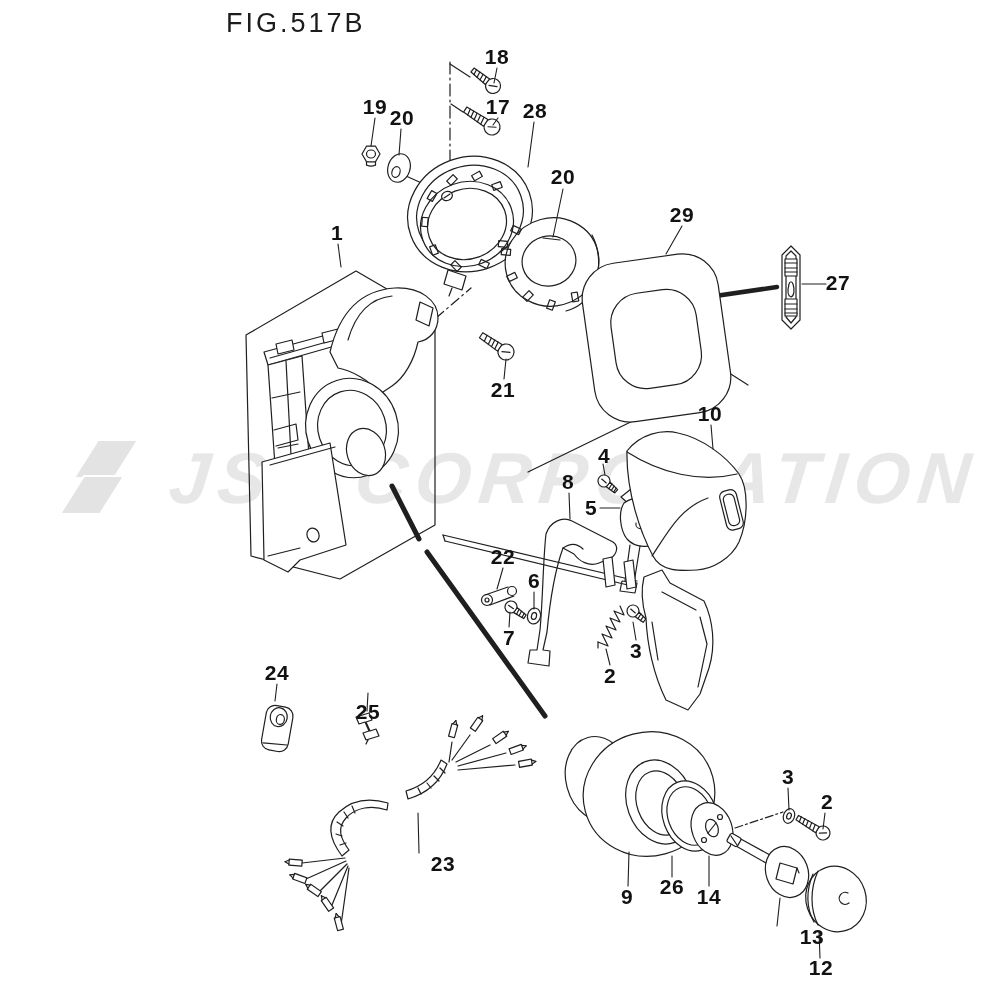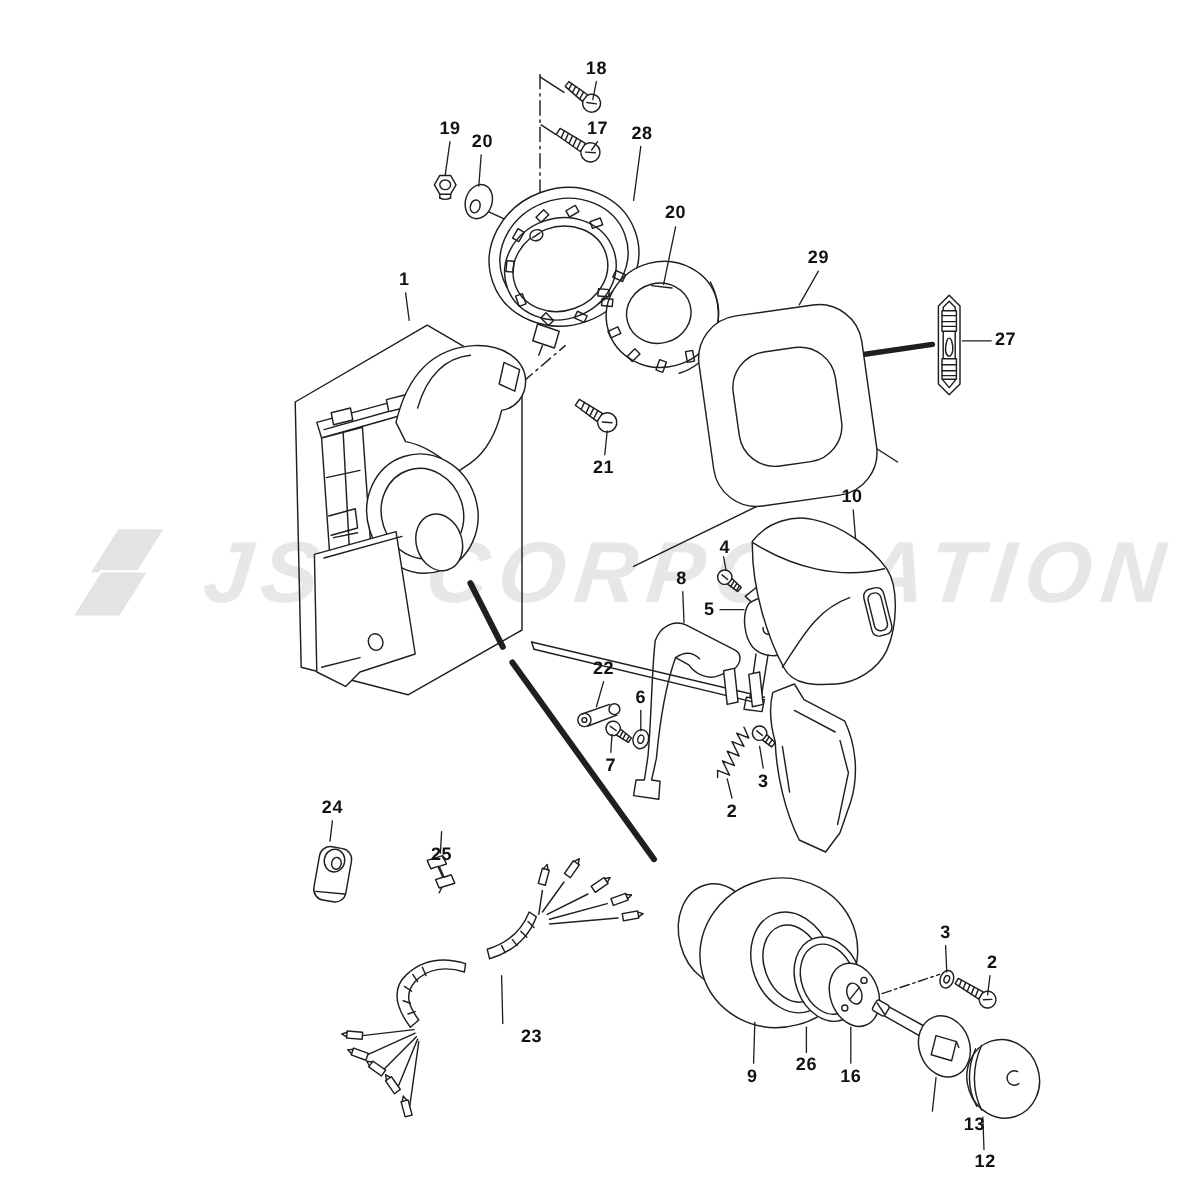--- a/index.html
+++ b/index.html
@@ -6,21 +6,21 @@
   .stage{position:relative;width:1000px;height:1000px;background:#ffffff;overflow:hidden;
          font-family:"Liberation Sans", sans-serif;}
   
   .watermark{position:absolute;left:58px;top:438px;width:940px;display:flex;align-items:center;
              gap:26px;z-index:0;pointer-events:none;}
   .watermark-text{font-style:italic;font-weight:bold;font-size:72px;letter-spacing:8px;
                   color:#e7e7e7;transform:skewX(-6deg);white-space:nowrap;line-height:1;}
   .artwork{position:absolute;left:0;top:0;z-index:1;}
   .figure-title{position:absolute;left:226px;top:8px;font-size:27px;letter-spacing:3px;
                 color:#1c1c1c;z-index:2;}
-  .part-label{position:absolute;transform:translate(-50%,-50%);font-weight:bold;font-size:15px;
+  .part-label{position:absolute;transform:translate(-50%,-50%);font-weight:bold;font-size:21px;
               color:#121212;z-index:2;letter-spacing:0.5px;text-align:center;}
   svg *{vector-effect:none;}
 </style>
 </head>
 <body>
 
 <div class="stage">
 
   <div class="watermark">
     <svg width="86" height="80" viewBox="0 0 86 80">
@@ -419,37 +419,38 @@
       <line x1="419" y1="853" x2="418" y2="813"></line>
       <line x1="277" y1="684" x2="275" y2="701"></line>
       <line x1="368" y1="693" x2="367" y2="711"></line>
       <line x1="672" y1="877" x2="672" y2="856"></line>
       <line x1="826" y1="284" x2="802" y2="284"></line>
       <line x1="534" y1="122" x2="528" y2="167"></line>
       <line x1="682" y1="226" x2="666" y2="254"></line>
     </g>
   </svg>
 
+  <div class="figure-title">FIG.517B</div>
 
   <div class="part-label" style="left:337px;top:233px">1</div>
   <div class="part-label" style="left:610px;top:676px">2</div>
   <div class="part-label" style="left:636px;top:651px">3</div>
   <div class="part-label" style="left:604px;top:456px">4</div>
   <div class="part-label" style="left:591px;top:508px">5</div>
   <div class="part-label" style="left:534px;top:581px">6</div>
   <div class="part-label" style="left:509px;top:638px">7</div>
   <div class="part-label" style="left:568px;top:482px">8</div>
   <div class="part-label" style="left:627px;top:897px">9</div>
   <div class="part-label" style="left:710px;top:414px">10</div>
   <div class="part-label" style="left:563px;top:177px">20</div>
   <div class="part-label" style="left:821px;top:968px">12</div>
   <div class="part-label" style="left:812px;top:937px">13</div>
   <div class="part-label" style="left:788px;top:777px">3</div>
   <div class="part-label" style="left:827px;top:802px">2</div>
-  <div class="part-label" style="left:709px;top:897px">16</div>
+  <div class="part-label" style="left:709px;top:897px">14</div>
   <div class="part-label" style="left:498px;top:107px">17</div>
   <div class="part-label" style="left:497px;top:57px">18</div>
   <div class="part-label" style="left:375px;top:107px">19</div>
   <div class="part-label" style="left:402px;top:118px">20</div>
   <div class="part-label" style="left:503px;top:390px">21</div>
   <div class="part-label" style="left:503px;top:557px">22</div>
   <div class="part-label" style="left:443px;top:864px">23</div>
   <div class="part-label" style="left:277px;top:673px">24</div>
   <div class="part-label" style="left:368px;top:712px">25</div>
   <div class="part-label" style="left:672px;top:887px">26</div>

